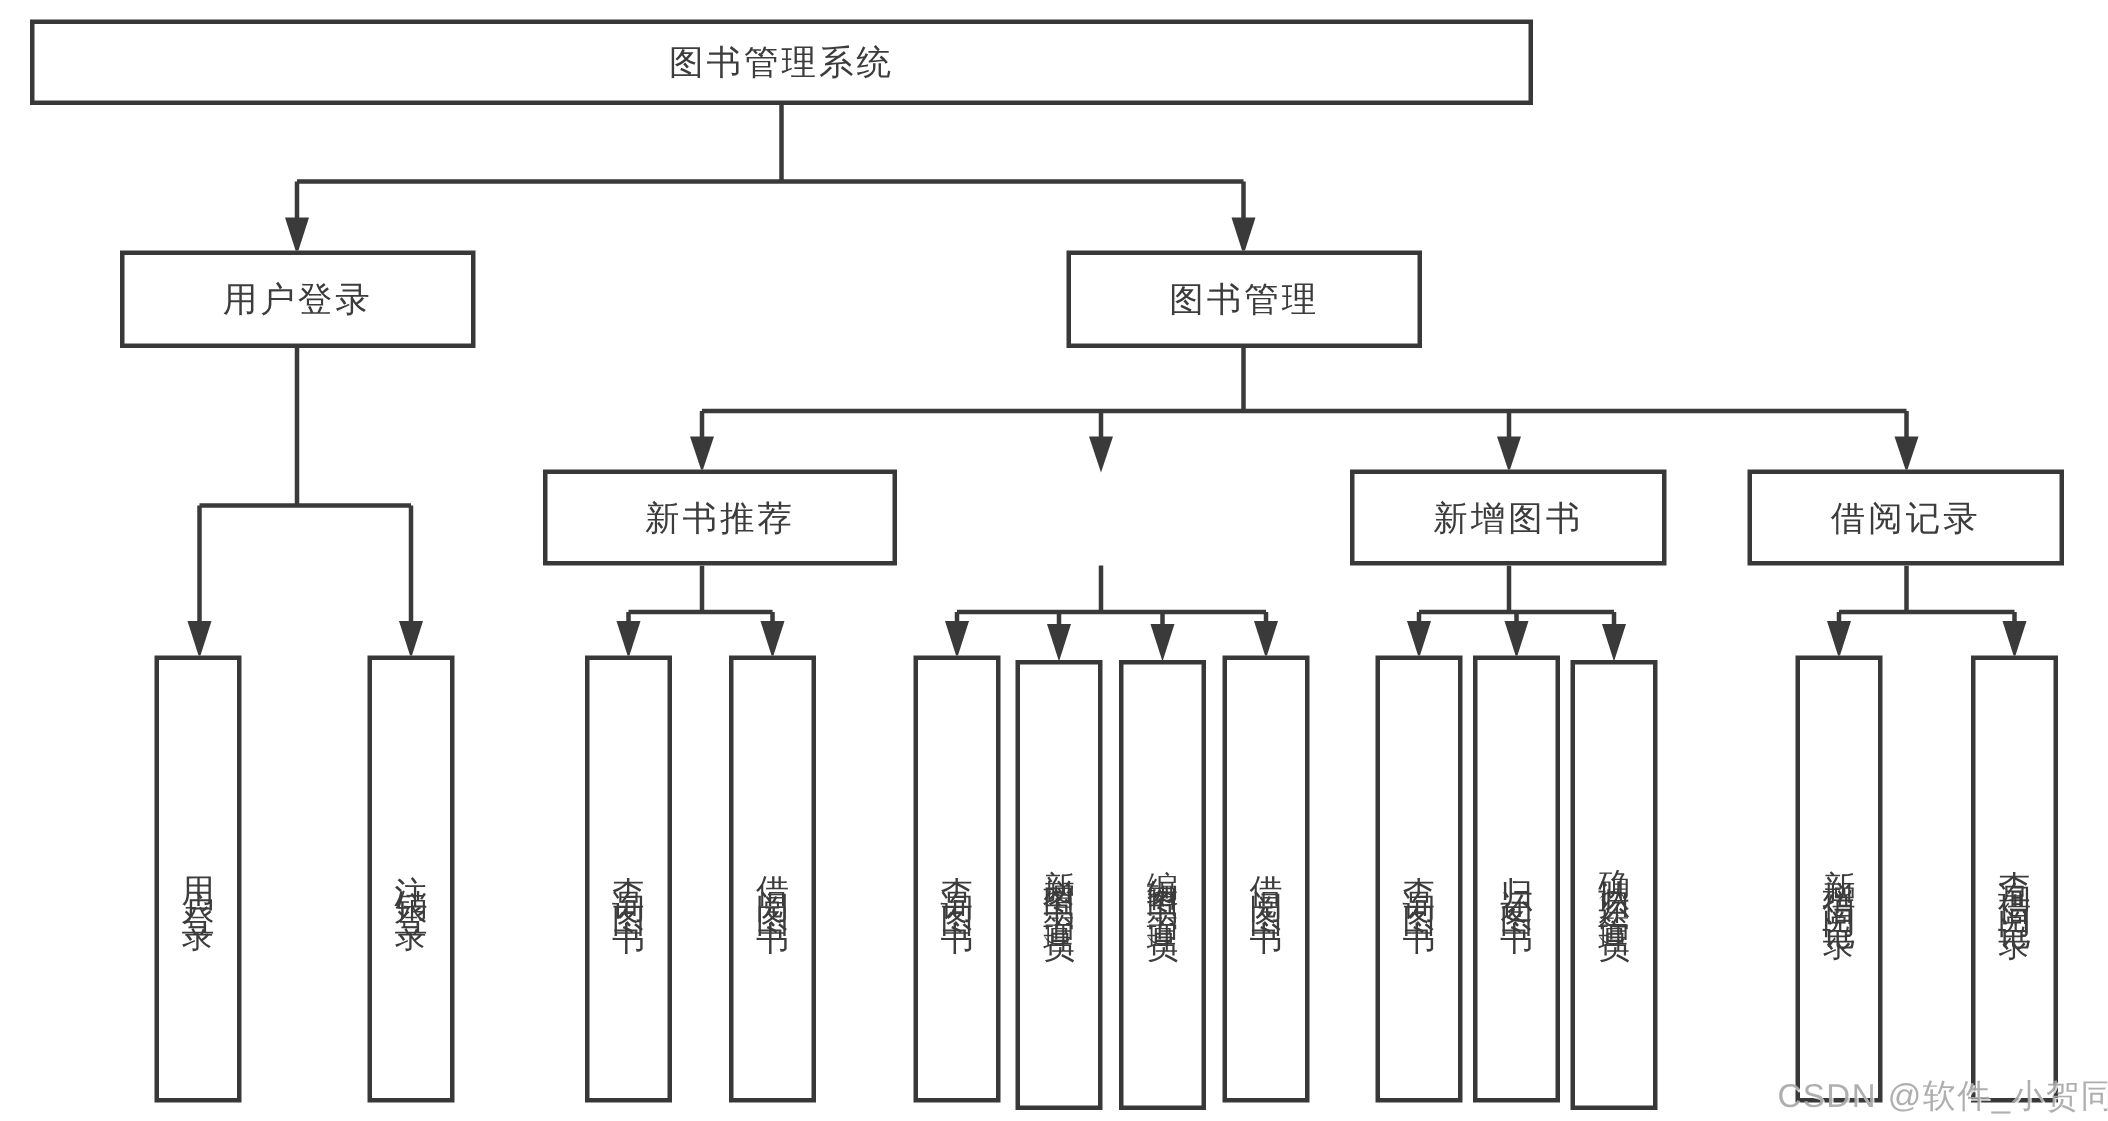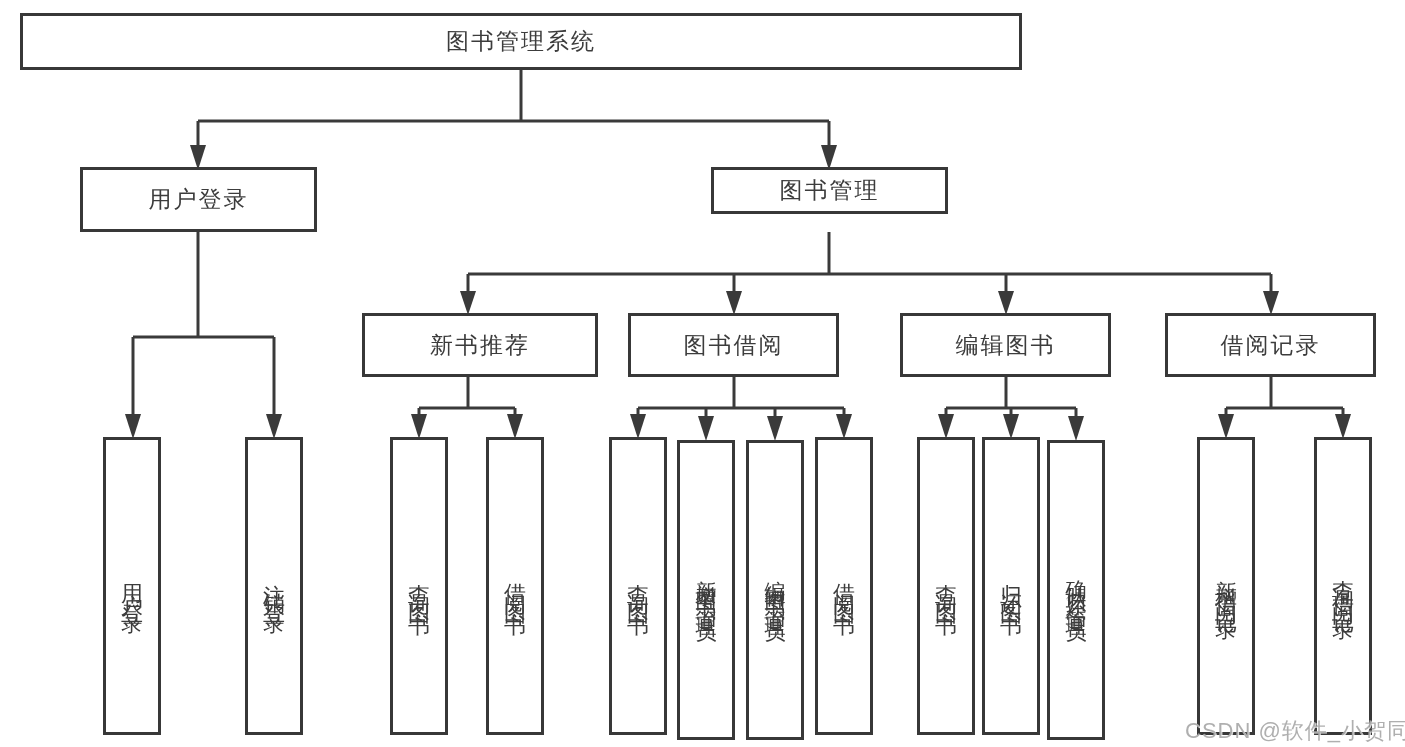--- a/index.html
+++ b/index.html
@@ -141,32 +141,29 @@
     </g>
   </svg>
 
   <div class="node hnode root">
     <span>图书管理系统</span>
   </div>
 
   <div class="node hnode" style="left:80px; top:167px; width:237px; height:65px;">
     <span>用户登录</span>
   </div>
-  <div class="node hnode" style="left:711px; top:167px; width:237px; height:47px;">
+  <div class="node hnode" style="left:711px; top:167px; width:237px; height:65px;">
     <span>图书管理</span>
   </div>
 
   <div class="node hnode" style="left:362px; top:313px; width:236px; height:64px;">
     <span>新书推荐</span>
   </div>
-  <div class="node hnode" style="left:628px; top:313px; width:211px; height:64px;">
-    <span>图书借阅</span>
-  </div>
   <div class="node hnode" style="left:900px; top:313px; width:211px; height:64px;">
-    <span>编辑图书</span>
+    <span>新增图书</span>
   </div>
   <div class="node hnode" style="left:1165px; top:313px; width:211px; height:64px;">
     <span>借阅记录</span>
   </div>
 
   <div class="node vnode" style="left:103px;">
     <span>用户登录</span>
   </div>
   <div class="node vnode" style="left:245px;">
     <span>注销登录</span>

